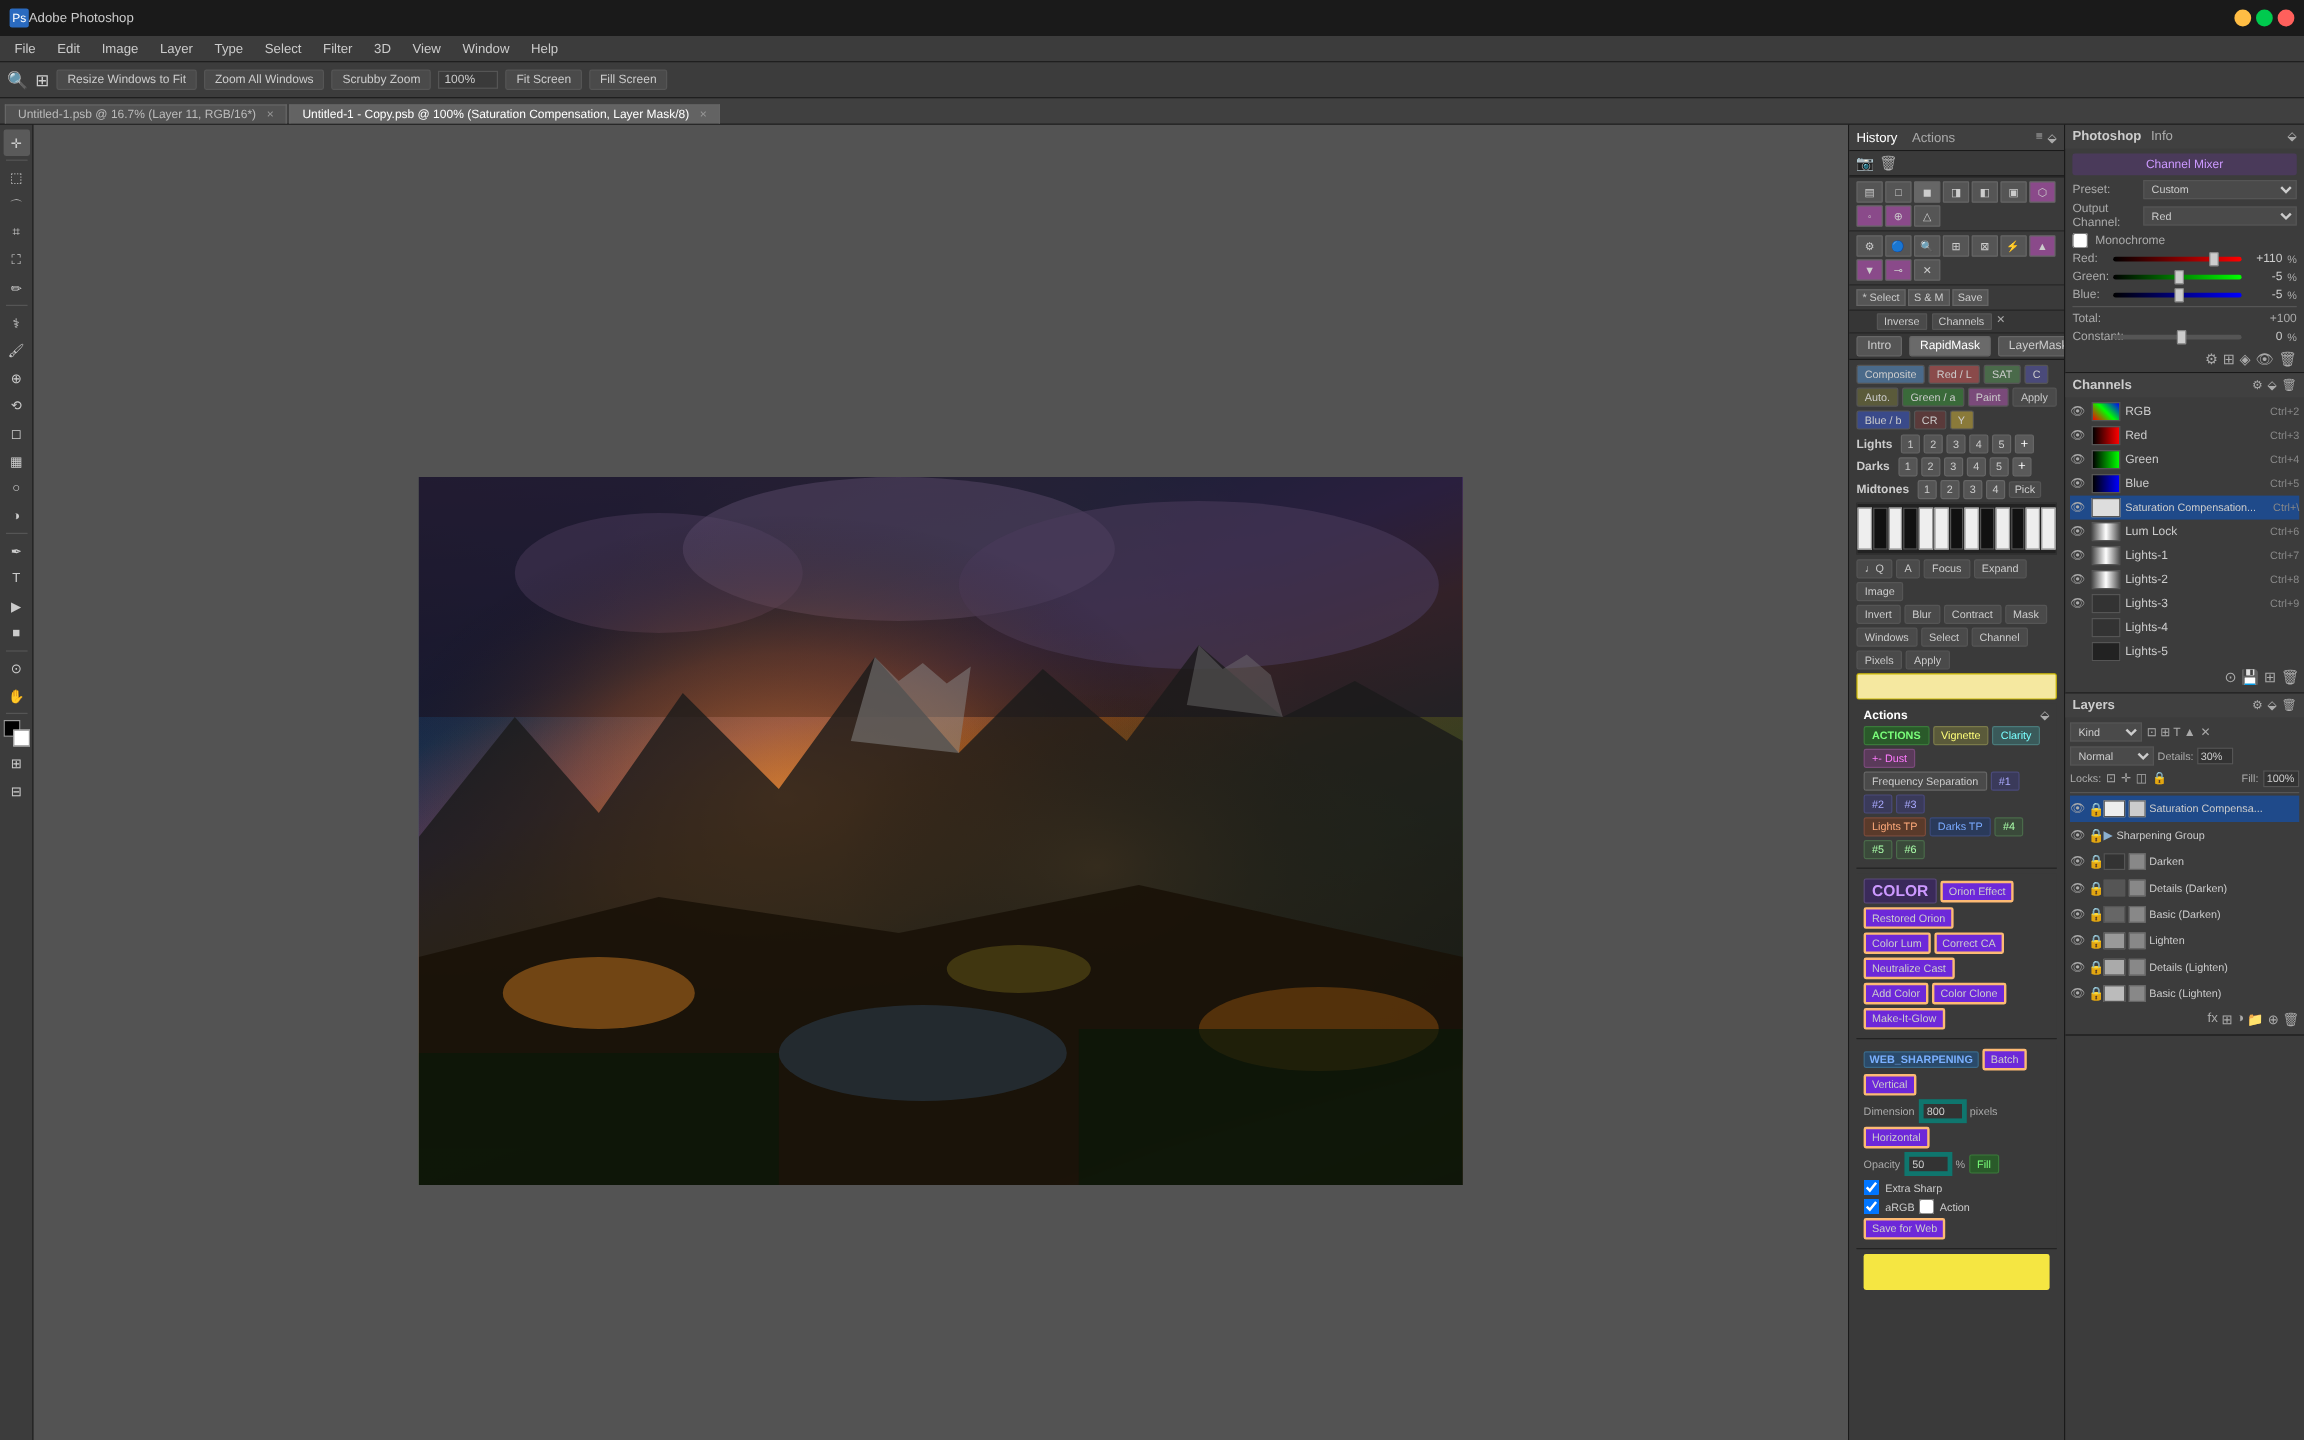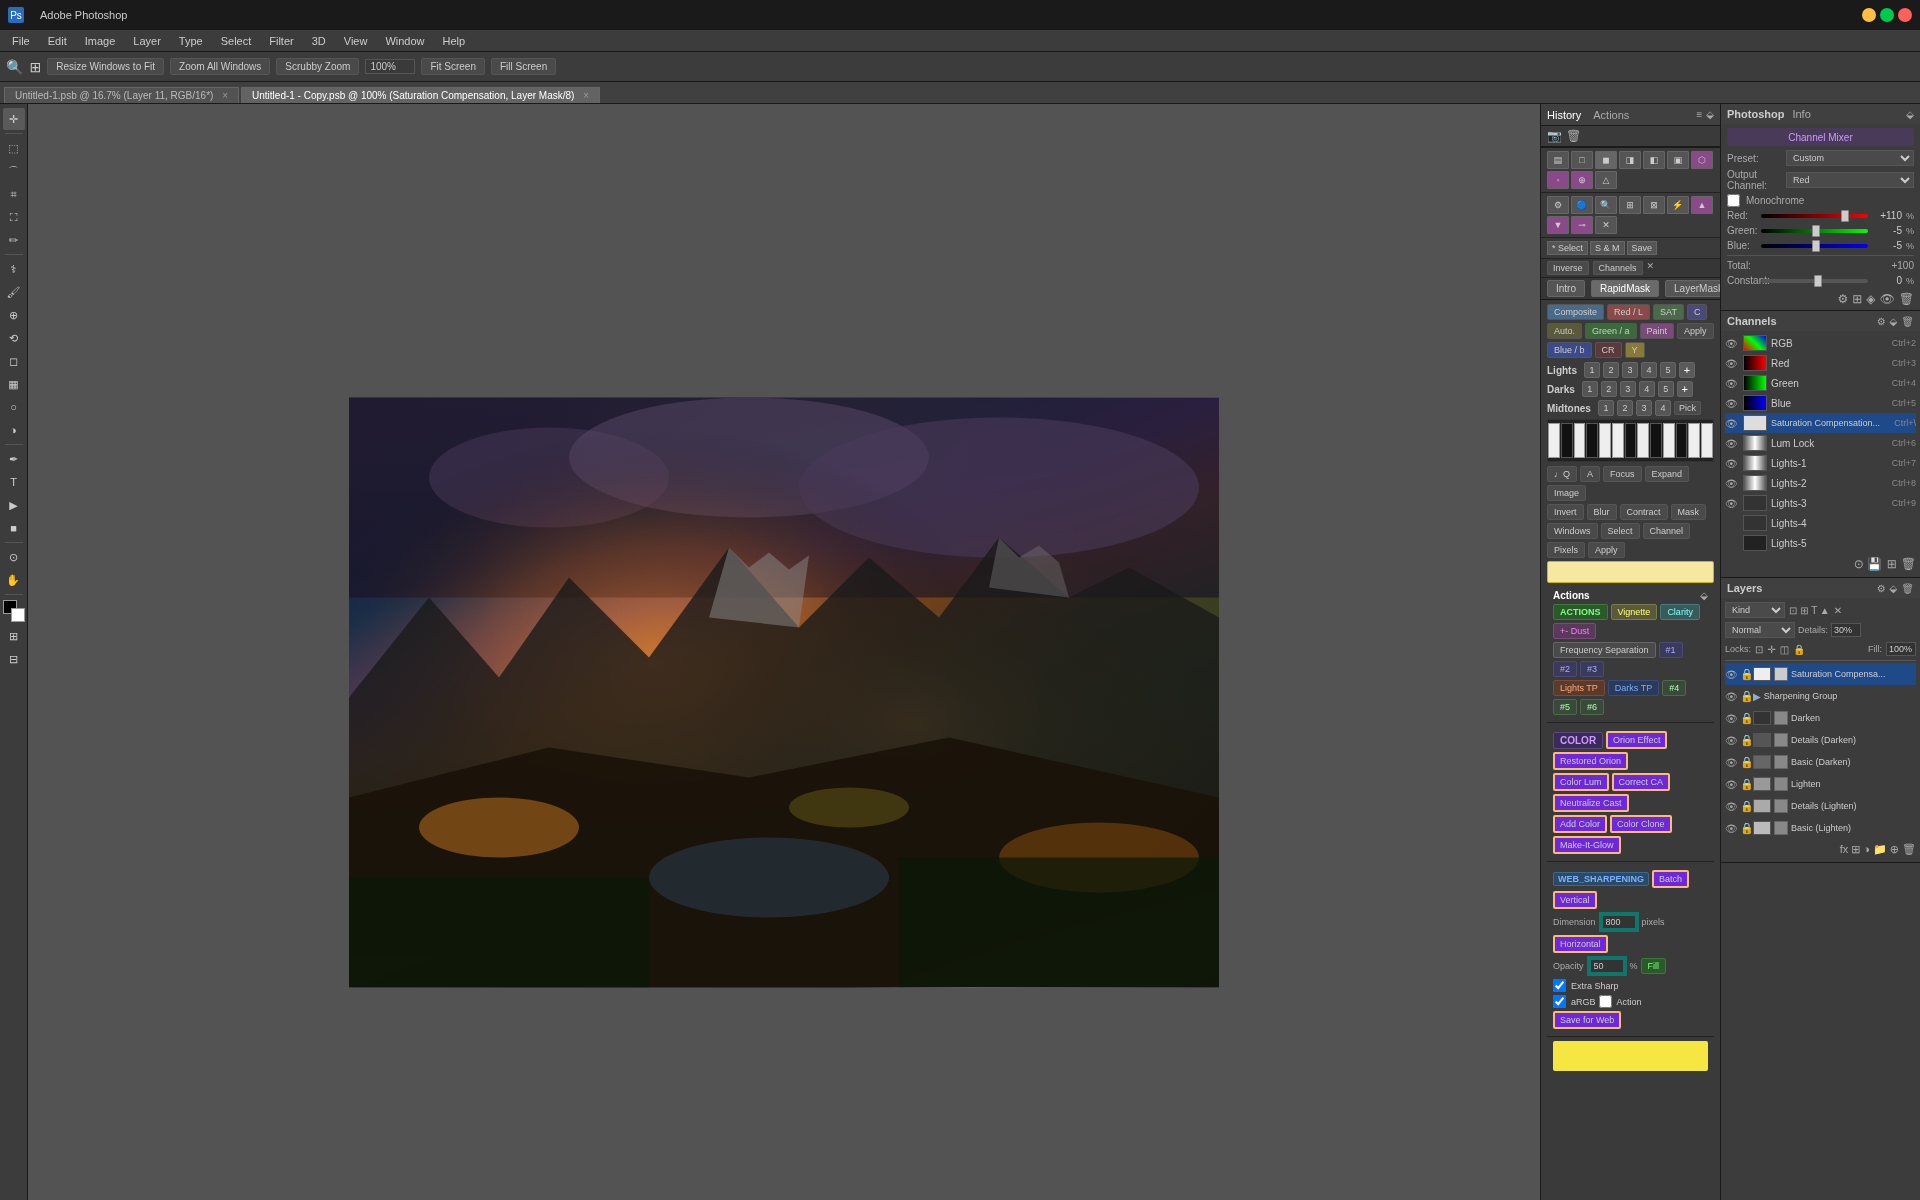--- a/index.html
+++ b/index.html
@@ -67,21 +67,21 @@
 
     
     .layer-icons-row { display: flex; align-items: center; gap: 2px; padding: 3px 6px; background: #3a3a3a; border-bottom: 1px solid #222; flex-wrap: wrap; }
     .li-btn { width: 22px; height: 18px; background: #555; border: 1px solid #666; cursor: pointer; display: flex; align-items: center; justify-content: center; font-size: 9px; color: #ccc; border-radius: 1px; }
 
     
     .color-row { display: flex; align-items: center; gap: 2px; padding: 3px 6px; background: #3a3a3a; border-bottom: 1px solid #222; }
     .mode-btn { padding: 1px 4px; font-size: 9px; background: #555; border: 1px solid #666; color: #ccc; cursor: pointer; }
 
     
-    .info-row { display: flex; align-items: flex-start; gap: 4px; padding: 2px 6px; background: #363636; border-bottom: 1px solid #222; font-size: 9px; color: #aaa; }
+    .info-row { display: flex; align-items: flex-start; gap: 4px; padding: 2px 23px; background: #363636; border-bottom: 1px solid #222; font-size: 9px; color: #aaa; }
     .info-btn { padding: 1px 5px; font-size: 9px; background: #4a4a4a; border: 1px solid #555; color: #ccc; cursor: pointer; border-radius: 1px; }
     
     
     .panel-tab-row { display: flex; align-items: center; padding: 2px 6px; background: #363636; border-bottom: 1px solid #1a1a1a; gap: 6px; }
     .pt-btn { padding: 2px 8px; font-size: 10px; background: #555; border: 1px solid #666; color: #ccc; cursor: pointer; border-radius: 2px; }
     .pt-btn.active { background: #6a6a6a; color: #fff; }
 
     
     .rm-section { padding: 4px 6px; background: #3a3a3a; border-bottom: 1px solid #222; }
     .rm-row { display: flex; gap: 3px; margin-bottom: 3px; align-items: center; flex-wrap: wrap; }
@@ -112,21 +112,21 @@
     .act-clarity { background: #3a5a5a; border-color: #4a7a7a; color: #7affff; }
     .act-dust { background: #5a3a5a; border-color: #7a4a7a; color: #ff7aff; }
     .act-freq { background: #4a4a4a; border-color: #666; color: #ccc; }
     .act-num { background: #3a3a5a; border-color: #4a4a7a; color: #aaaaff; }
     .act-lightst { background: #5a3a2a; border-color: #7a4a3a; color: #ffaa7a; }
     .act-darkst { background: #2a3a5a; border-color: #3a4a7a; color: #7aaaff; }
     .act-num2 { background: #3a4a3a; border-color: #4a6a4a; color: #aaffaa; }
 
     
     .color-section { padding: 4px 6px; background: #3a3a3a; border-bottom: 1px solid #222; }
-    .clr-main-btn { padding: 2px 6px; font-size: 10px; background: #3a2a5a; border: 1px solid #5a4a7a; color: #cc99ff; cursor: pointer; border-radius: 2px; font-weight: bold; }
+    .clr-main-btn { padding: 2px 6px; font-size: 13px; background: #3a2a5a; border: 1px solid #5a4a7a; color: #cc99ff; cursor: pointer; border-radius: 2px; font-weight: bold; }
     .clr-btn { padding: 2px 5px; font-size: 9px; background: #6d28d9; border: 2px solid #fdba74; color: #ccc; cursor: pointer; border-radius: 2px; }
 
     
     .wsharp-section { padding: 4px 6px; background: #3a3a3a; border-bottom: 1px solid #222; }
     .wsharp-label { font-size: 9px; background: #2a4a6a; border: 1px solid #3a6a8a; color: #7ab0ff; padding: 1px 4px; border-radius: 2px; font-weight: bold; }
     .ws-input { width: 40px; background: #333; border: 4px solid #0f766e; color: #ccc; font-size: 9px; padding: 1px 3px; }
     .ws-chk { margin-right: 2px; }
     .ws-highlight { background: #2a5a2a; border: 1px solid #3a7a3a; color: #7aff7a; }
     
     
@@ -193,21 +193,21 @@
 
     
     ::-webkit-scrollbar { width: 8px; height: 8px; }
     ::-webkit-scrollbar-track { background: #2a2a2a; }
     ::-webkit-scrollbar-thumb { background: #555; border-radius: 4px; }
   </style>
 </head>
 <body>
 
 <div id="title-bar">
-  <div style="display:flex;align-items:center;gap:16px;">
+  <div style="display:flex;align-items:center;gap:0;">
     <div style="width:16px;height:16px;background:#2a6abf;border-radius:2px;display:flex;align-items:center;justify-content:center;font-size:10px;color:#fff;">Ps</div>
     <span>Adobe Photoshop</span>
   </div>
   <div class="win-controls">
     <button class="win-btn minimize"></button>
     <button class="win-btn maximize"></button>
     <button class="win-btn close"></button>
   </div>
 </div>
 

